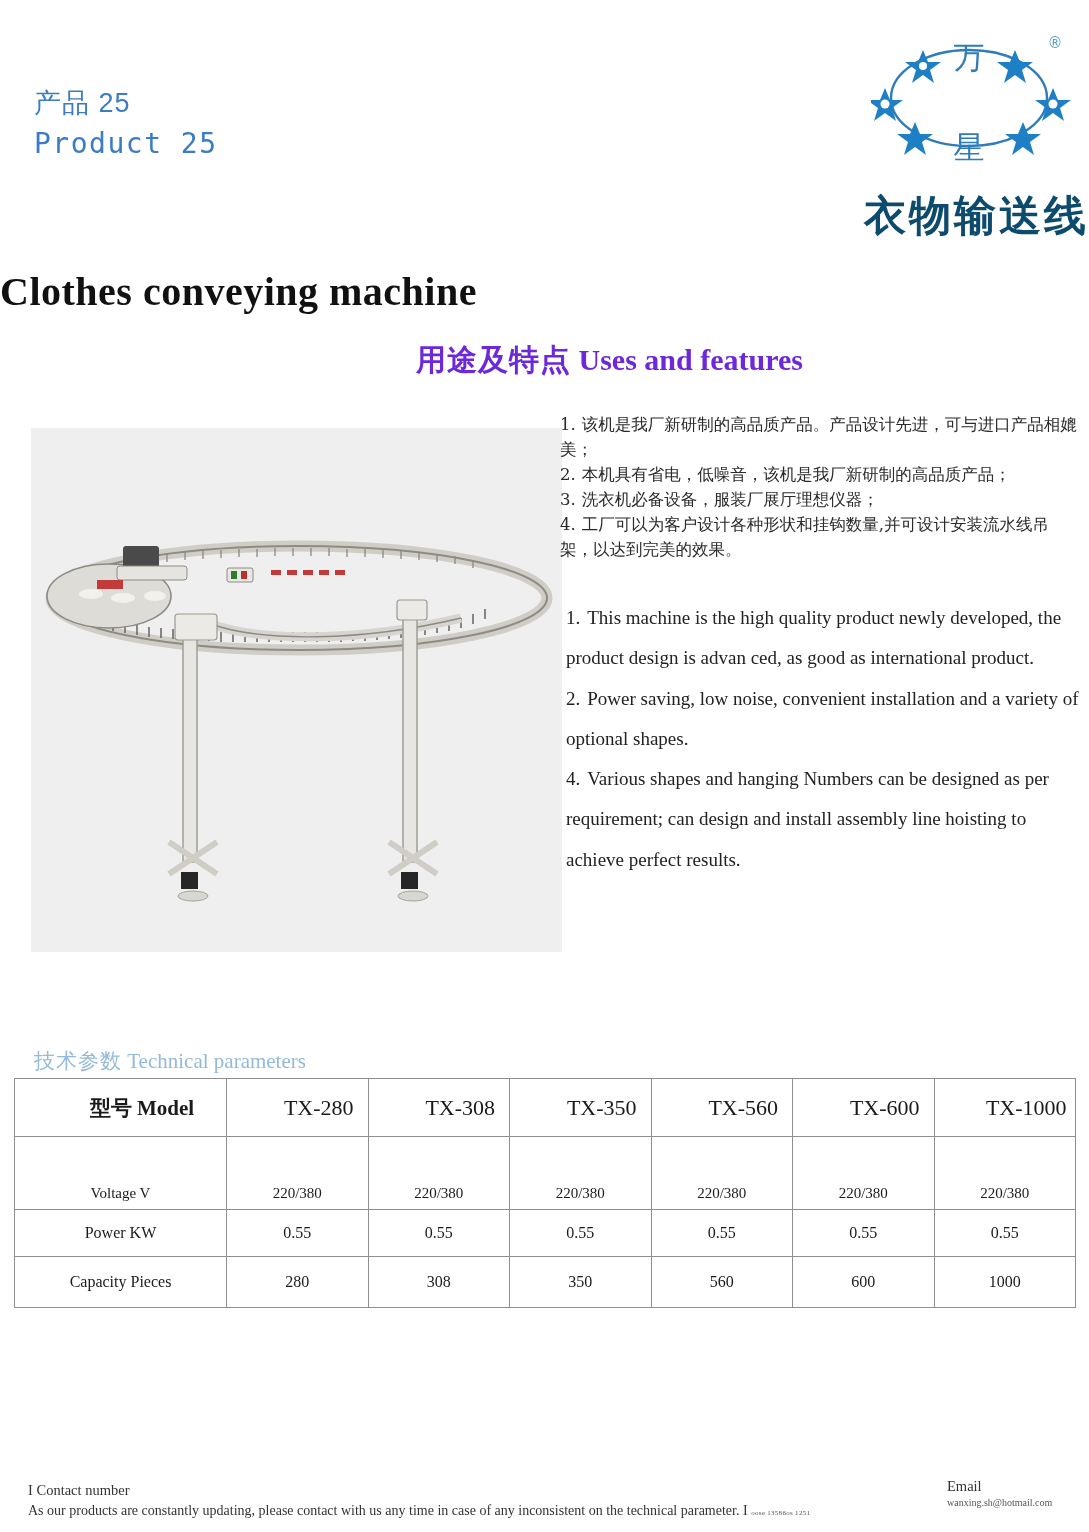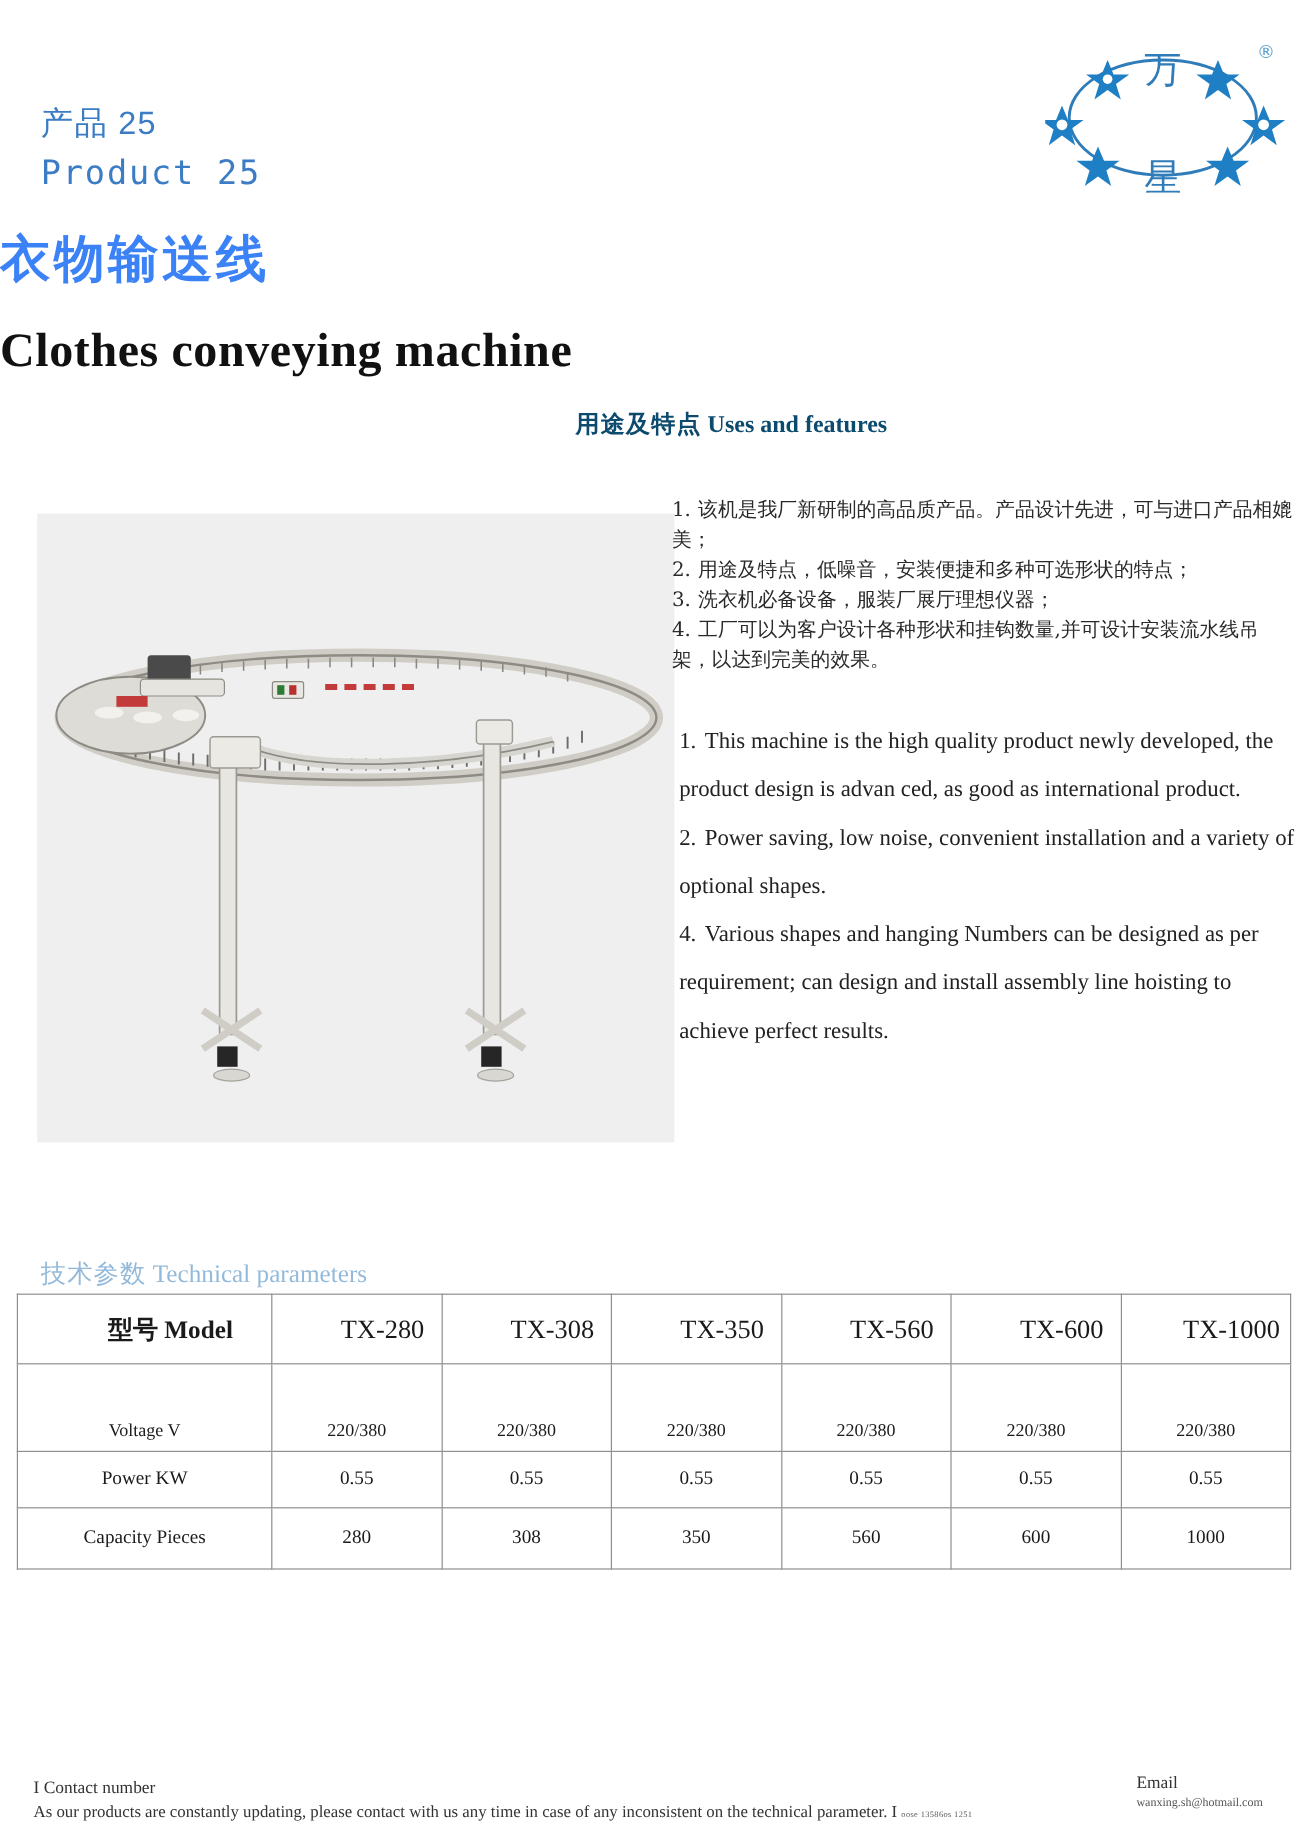--- a/index.html
+++ b/index.html
@@ -44,46 +44,46 @@
     top: 26px;
     width: 200px;
     height: 145px;
   }
 
   
   #title-cn {
     position: absolute;
     left: 0; right: 0;
     top: 188px;
-    text-align: left;
+    text-align: right;
     font-family: "DejaVu Serif", serif;
     font-size: 42px;
     font-weight: 700;
     letter-spacing: 3px;
-    color: #3b82f6;
+    color: #0c4a6e;
   }
   #title-en {
     position: absolute;
     left: 0; right: 0;
     top: 268px;
     text-align: left;
     font-size: 40px;
     font-weight: 700;
     letter-spacing: 0.5px;
     color: #111;
   }
   #subtitle {
     position: absolute;
     left: 0; right: 0;
     top: 340px;
     text-align: center;
     padding-left: 130px;
-    font-size: 20px;
+    font-size: 30px;
     font-weight: 700;
-    color: #0c4a6e;
+    color: #6d28d9;
   }
   #subtitle .cn {
     font-family: "DejaVu Serif", serif;
     letter-spacing: 1px;
   }
 
   
   #product-photo {
     position: absolute;
     left: 31px;
@@ -308,21 +308,21 @@
     <ellipse cx="162" cy="468" rx="15" ry="5" fill="#d9d7d1" stroke="#a5a39c" stroke-width="1"></ellipse>
     <ellipse cx="382" cy="468" rx="15" ry="5" fill="#d9d7d1" stroke="#a5a39c" stroke-width="1"></ellipse>
   </svg>
 </div>
 
 <div id="features-cn">
   <div class="item">
     <span class="num">1.</span><span>该机是我厂新研制的高品质产品。产品设计先进，可与进口产品相媲美；</span>
   </div>
   <div class="item">
-    <span class="num">2.</span><span>用途及特点，低噪音，安装便捷和多种可选形状的特点；</span>
+    <span class="num">2.</span><span>本机具有省电，低噪音，该机是我厂新研制的高品质产品；</span>
   </div>
   <div class="item">
     <span class="num">3.</span><span>洗衣机必备设备，服装厂展厅理想仪器；</span>
   </div>
   <div class="item">
     <span class="num">4.</span><span>工厂可以为客户设计各种形状和挂钩数量,并可设计安装流水线吊架，以达到完美的效果。</span>
   </div>
 </div>
 
 <div id="features-en">

